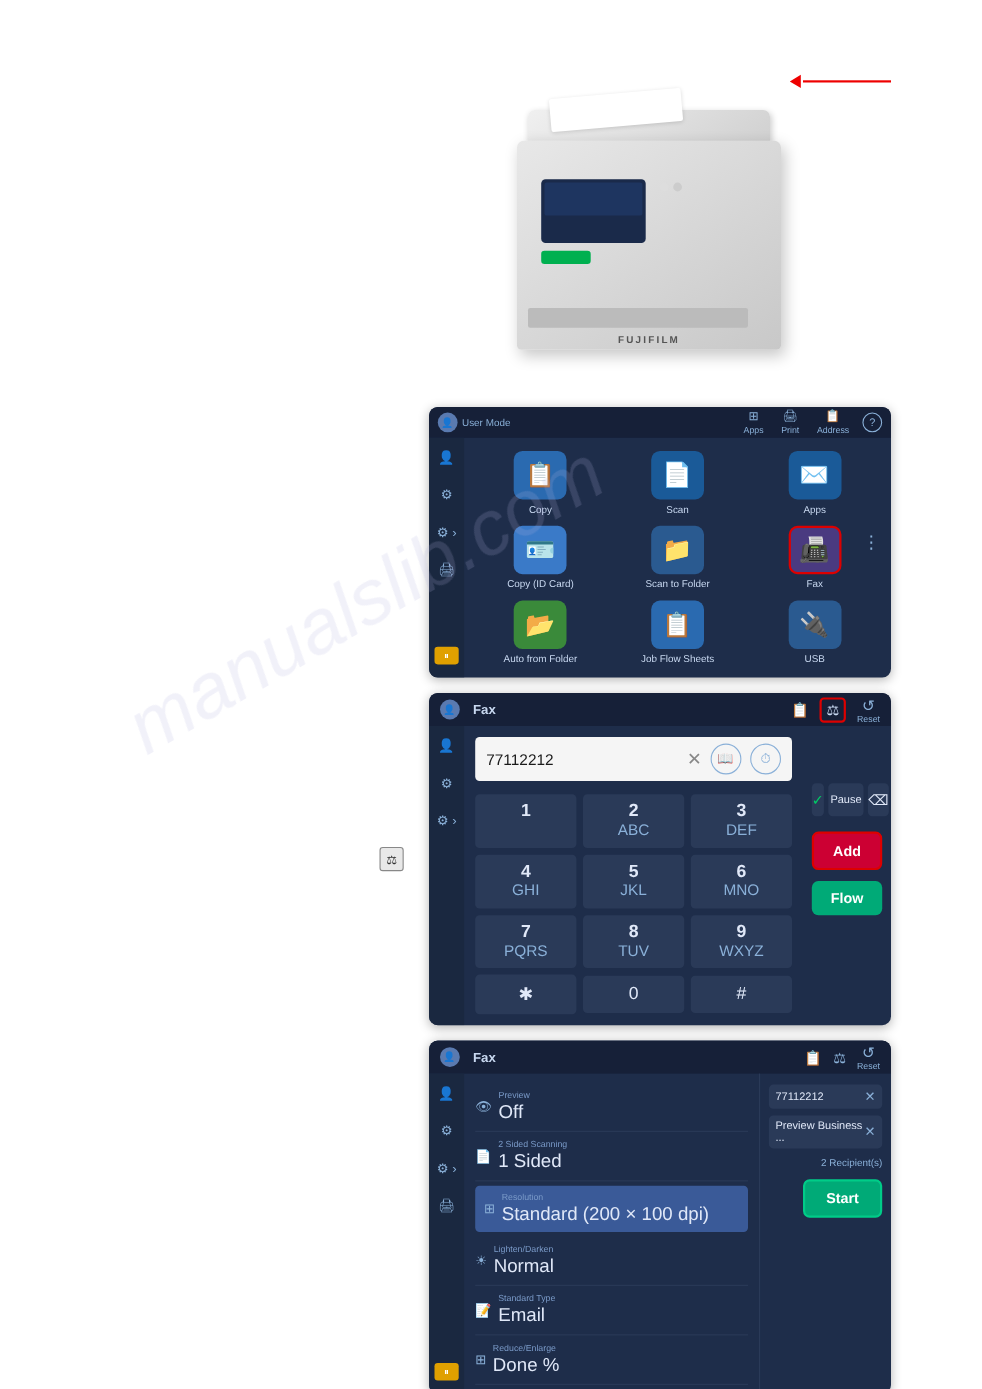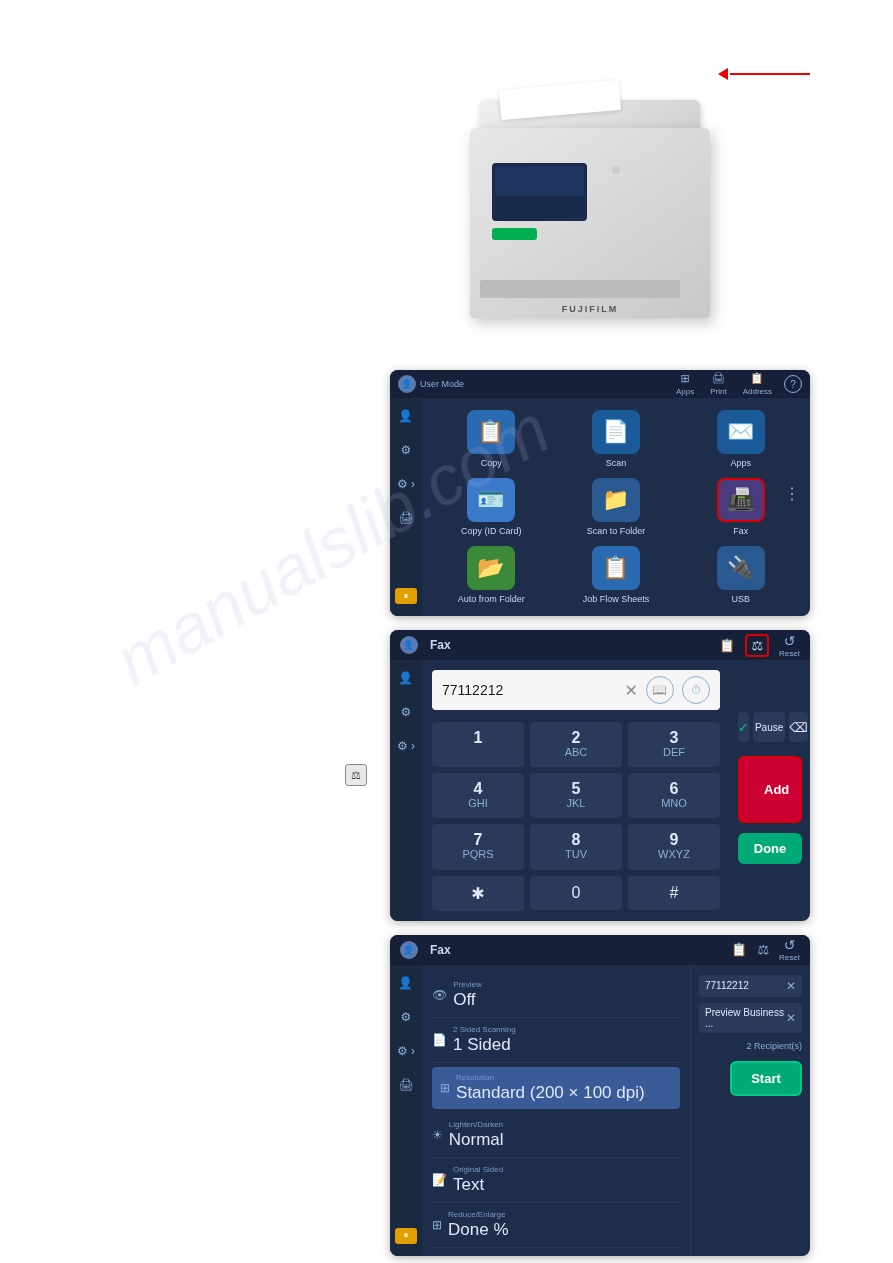--- a/index.html
+++ b/index.html
@@ -304,21 +304,21 @@
       padding: 8px 4px;
       text-align: center;
       color: #e0e8f8;
     }
     .key-main {
       font-size: 16px;
       font-weight: 600;
       line-height: 1;
     }
     .key-sub {
-      font-size: 11px;
+      font-size: 14px;
       color: #8ab0d8;
       line-height: 1.2;
     }
 
     .keypad-bottom-row {
       display: flex;
       gap: 6px;
       margin-top: 6px;
       align-items: center;
     }
@@ -698,22 +698,22 @@
           <div class="key-hash">#</div>
         </div>
       </div>
 
       <div class="fax-right-btns">
         <div style="display:flex;gap:4px;margin-top:42px;">
           <div class="fax-check-icon">✓</div>
           <div class="fax-pause-icon" style="font-size:10px;padding:2px;">Pause</div>
           <div class="fax-backspace-icon">⌫</div>
         </div>
-        <div class="fax-add-btn" style="border:2px solid #dd0000;border-radius:6px;padding:24px;color:white;font-size:13px;font-weight:bold;background:#cc0033;margin-top:8px;">Add</div>
-        <div class="fax-done-btn" style="background:#00aa77;border-radius:6px;padding:8px;text-align:center;color:white;font-size:13px;font-weight:bold;margin-top:4px;">Done</div>
+        <div class="fax-add-btn" style="border:2px solid #dd0000;border-radius:6px;padding:8px;color:white;font-size:13px;font-weight:bold;background:#cc0033;margin-top:8px;">Add</div>
+        <div class="fax-done-btn" style="background:#00aa77;border-radius:6px;padding:8px;text-align:center;color:white;font-size:13px;font-weight:bold;margin-top:4px;">Flow</div>
       </div>
     </div>
   </div>
 </div>
 
 <div class="section-wrapper">
   <div class="fax-settings-panel">
 
     <div class="fax-topbar">
       <div class="topbar-user-icon">👤</div>
@@ -778,22 +778,22 @@
               <div class="settings-row-label">Lighten/Darken</div>
               <div class="settings-row-value">Normal</div>
             </div>
           </div>
         </div>
 
         <div class="settings-row">
           <div style="display:flex;align-items:center;gap:6px;">
             <span style="font-size:12px;color:#8ab0d8;">📝</span>
             <div>
-              <div class="settings-row-label">Original Sided</div>
-              <div class="settings-row-value">Text</div>
+              <div class="settings-row-label">Standard Type</div>
+              <div class="settings-row-value">Email</div>
             </div>
           </div>
         </div>
 
         <div class="settings-row">
           <div style="display:flex;align-items:center;gap:6px;">
             <span style="font-size:12px;color:#8ab0d8;">⊞</span>
             <div>
               <div class="settings-row-label">Reduce/Enlarge</div>
               <div class="settings-row-value">Done %</div>

